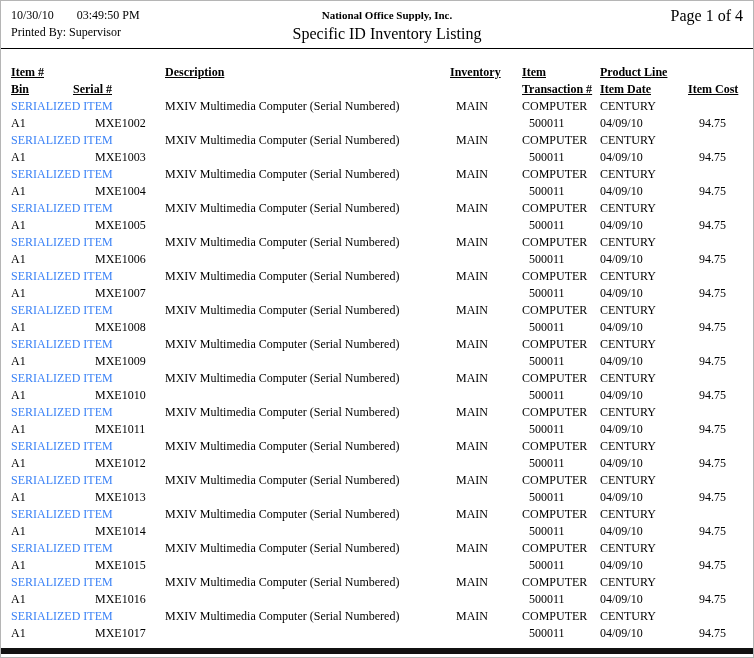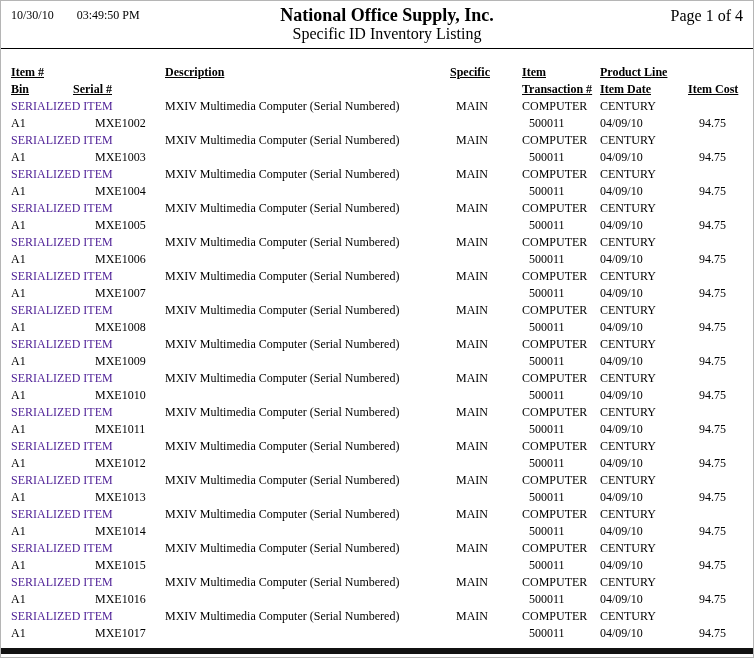--- a/index.html
+++ b/index.html
@@ -11,21 +11,21 @@
   }
   
   .rpt-header{
     display:grid;grid-template-columns:170px 1fr 150px;
     padding:6px 10px 4px 10px;border-bottom:1px solid #000;
   }
   .hdr-left{font-size:12px;line-height:17px;}
   .hdr-left .dt-line span{display:inline-block;}
   .hdr-left .time{margin-left:20px;text-align:center;}
   .hdr-center{text-align:center;}
-  .hdr-center .company{font-weight:bold;font-size:18px;line-height:17px;}
+  .hdr-center .company{font-weight:bold;font-size:11px;line-height:17px;}
   .hdr-center .title{font-weight:normal;font-size:16px;line-height:20px;}
   .hdr-right{text-align:right;font-size:16px;line-height:17px;}
   
   table{border-collapse:collapse;table-layout:fixed;width:738px;margin:14px 8px 11px 8px;}
   col.c-item{width:62px;}
   col.c-serial{width:92px;}
   col.c-desc{width:285px;}
   col.c-wh{width:72px;}
   col.c-class{width:78px;}
   col.c-pl{width:88px;}
@@ -34,37 +34,38 @@
     font-size:12px;font-weight:normal;text-align:left;
     padding:0 2px;height:17px;vertical-align:bottom;
     overflow:hidden;white-space:nowrap;
   }
   th{font-weight:bold;}
   th span{text-decoration:underline;}
   .cost,th.cost{text-align:center;padding-right:10px;}
   td.serial{padding-left:24px;}
   td.wh{padding-left:8px;}
   td.trans{padding-left:9px;}
-  .link{color:#4c1d95;}
+  .link{color:#3b82f6;}
   
   .bottom-bar{
     position:absolute;left:0;bottom:3px;width:100%;height:6px;background:#111;
   }
 </style>
 </head>
 <body>
 
 <div class="page">
 
   <div class="rpt-header">
     <div class="hdr-left">
       <div class="dt-line">
         <span>10/30/10</span>
         <span class="time">03:49:50 PM</span>
       </div>
+      <div>Printed By: Supervisor</div>
     </div>
     <div class="hdr-center">
       <div class="company">National Office Supply, Inc.</div>
       <div class="title">Specific ID Inventory Listing</div>
     </div>
     <div class="hdr-right">
       <div>Page 1 of  4</div>
     </div>
   </div>
 
@@ -75,21 +76,21 @@
         <col class="c-desc">
       <col class="c-wh">
         <col class="c-class">
         <col class="c-pl">
         <col class="c-cost">
     </colgroup>
     <thead>
       <tr>
         <th colspan="2"><span>Item #</span></th>
         <th><span>Description</span></th>
-        <th><span>Specific</span></th>
+        <th><span>Inventory</span></th>
         <th><span>Item</span></th>
         <th><span>Product Line</span></th>
         <th></th>
       </tr>
       <tr>
         <th><span>Bin</span></th>
         <th><span>Serial #</span></th>
         <th></th>
         <th></th>
         <th><span>Transaction #</span></th>

